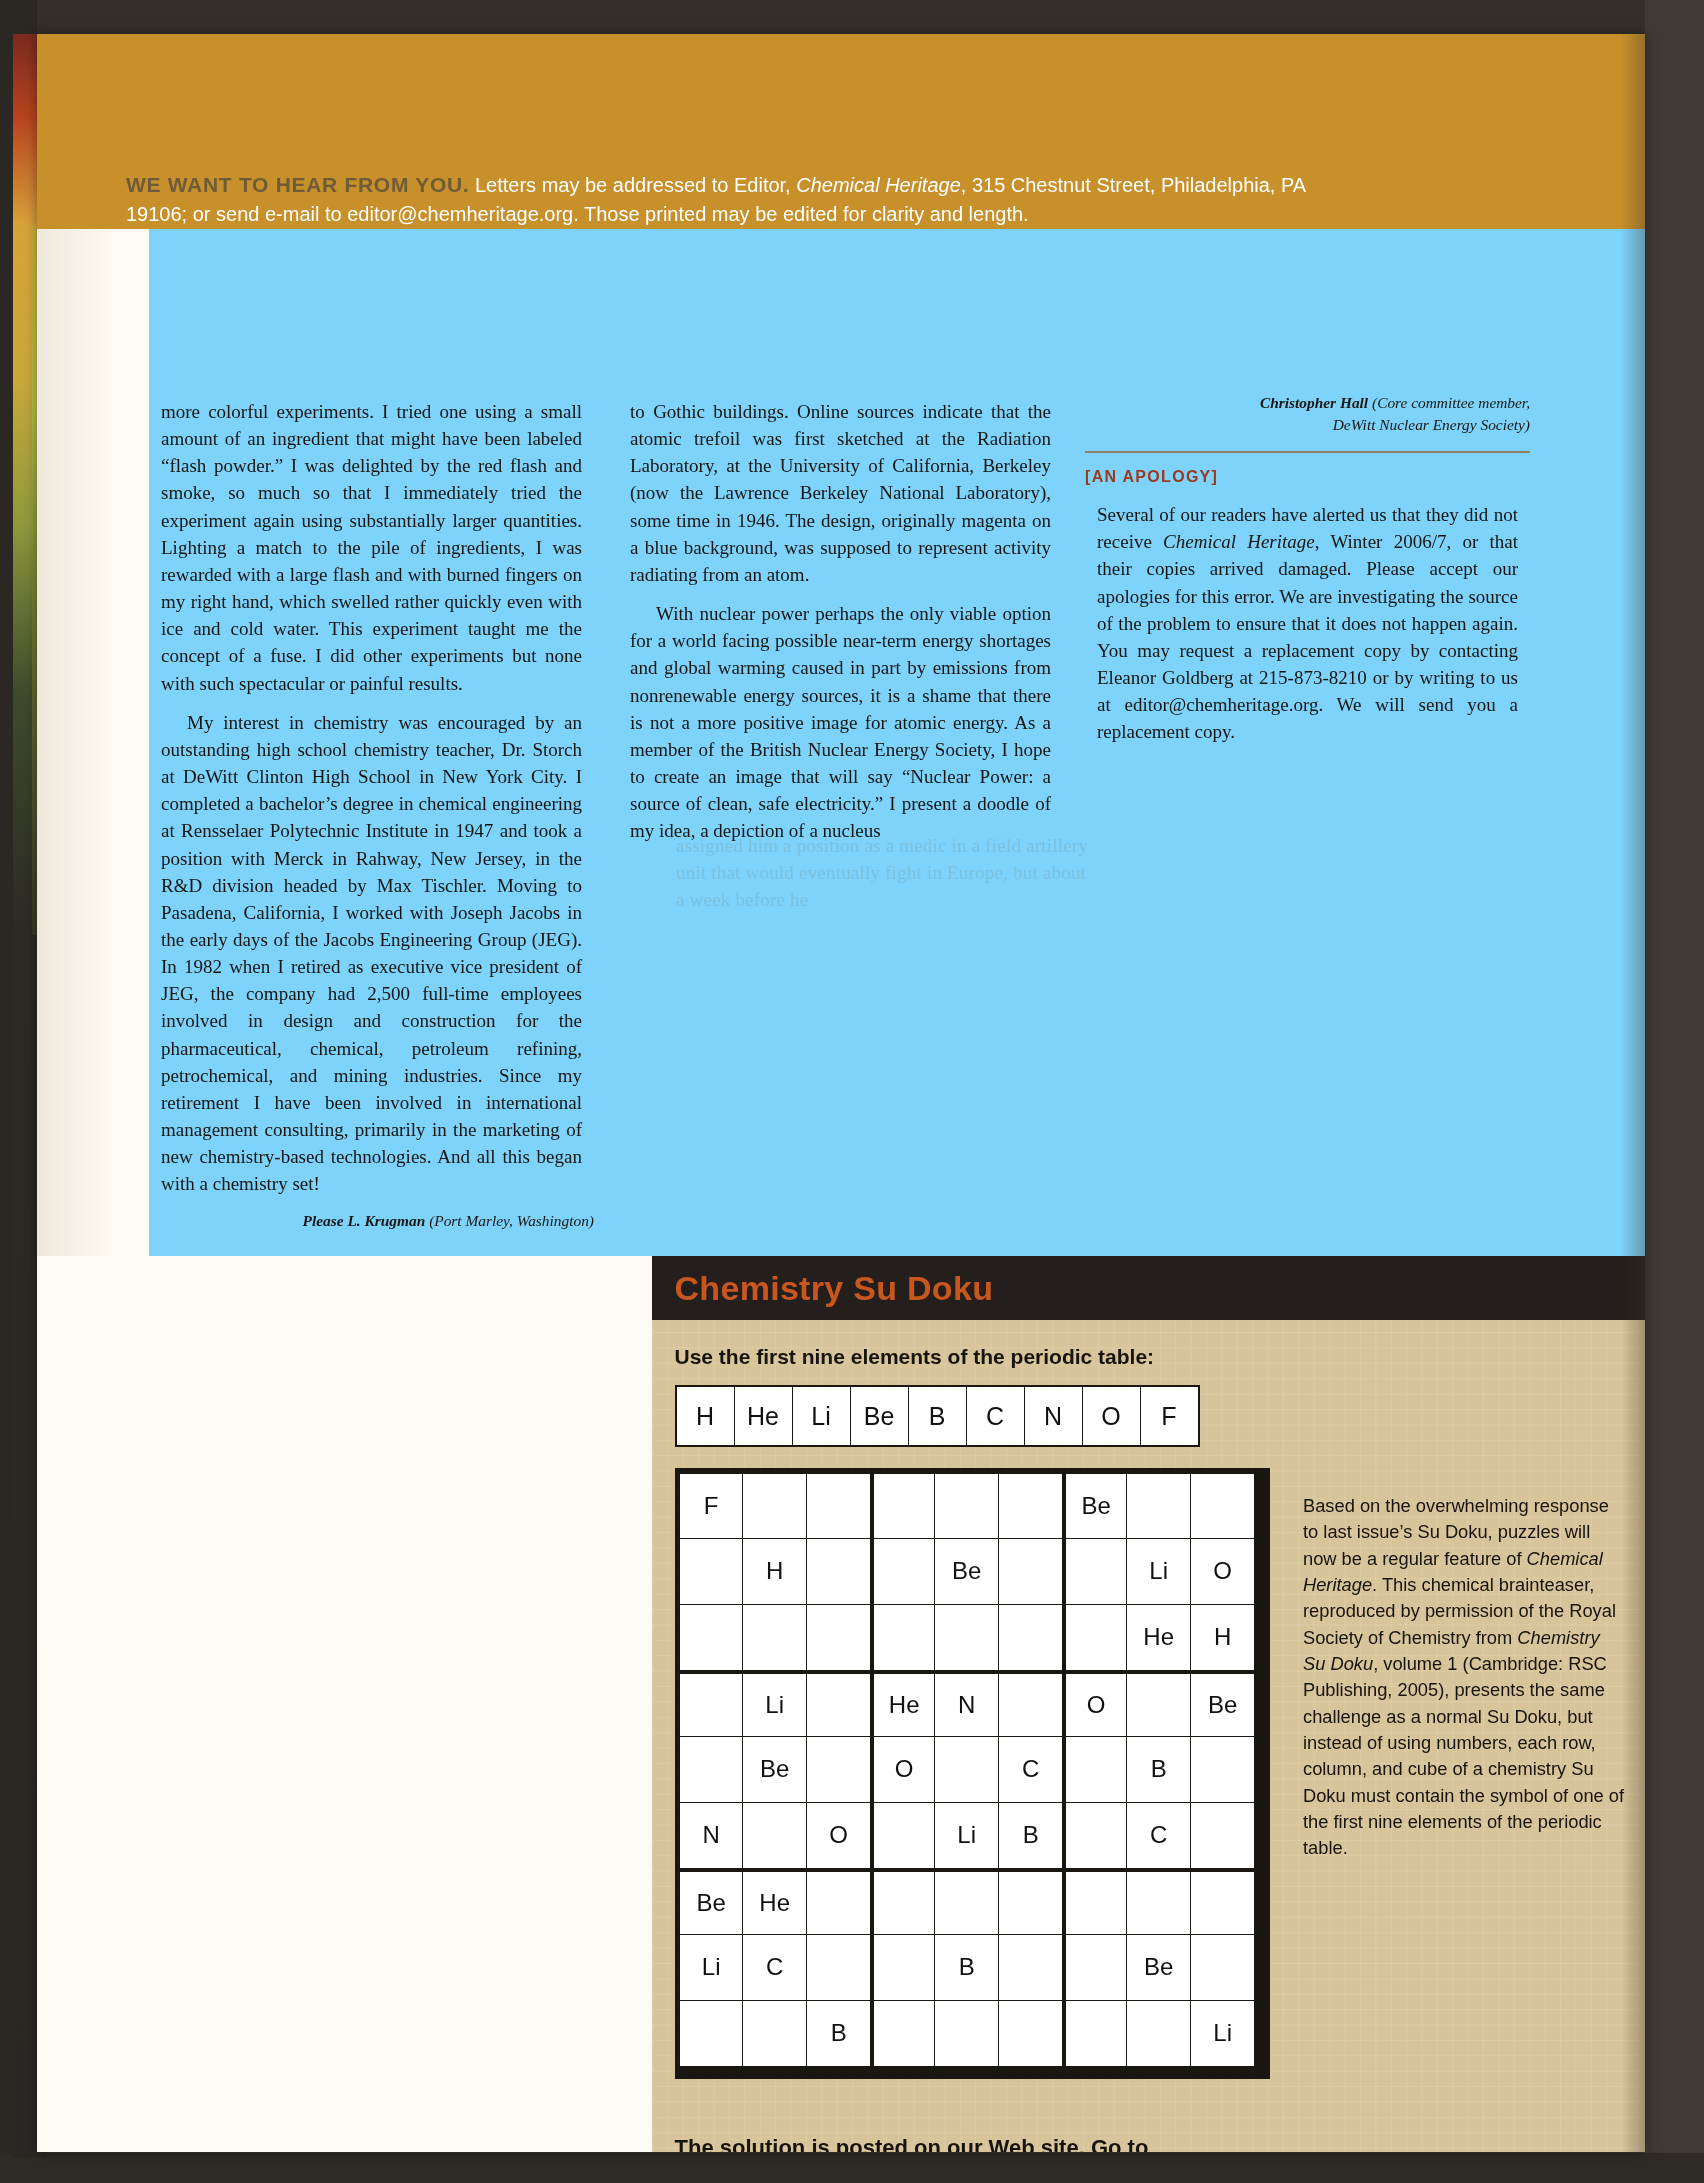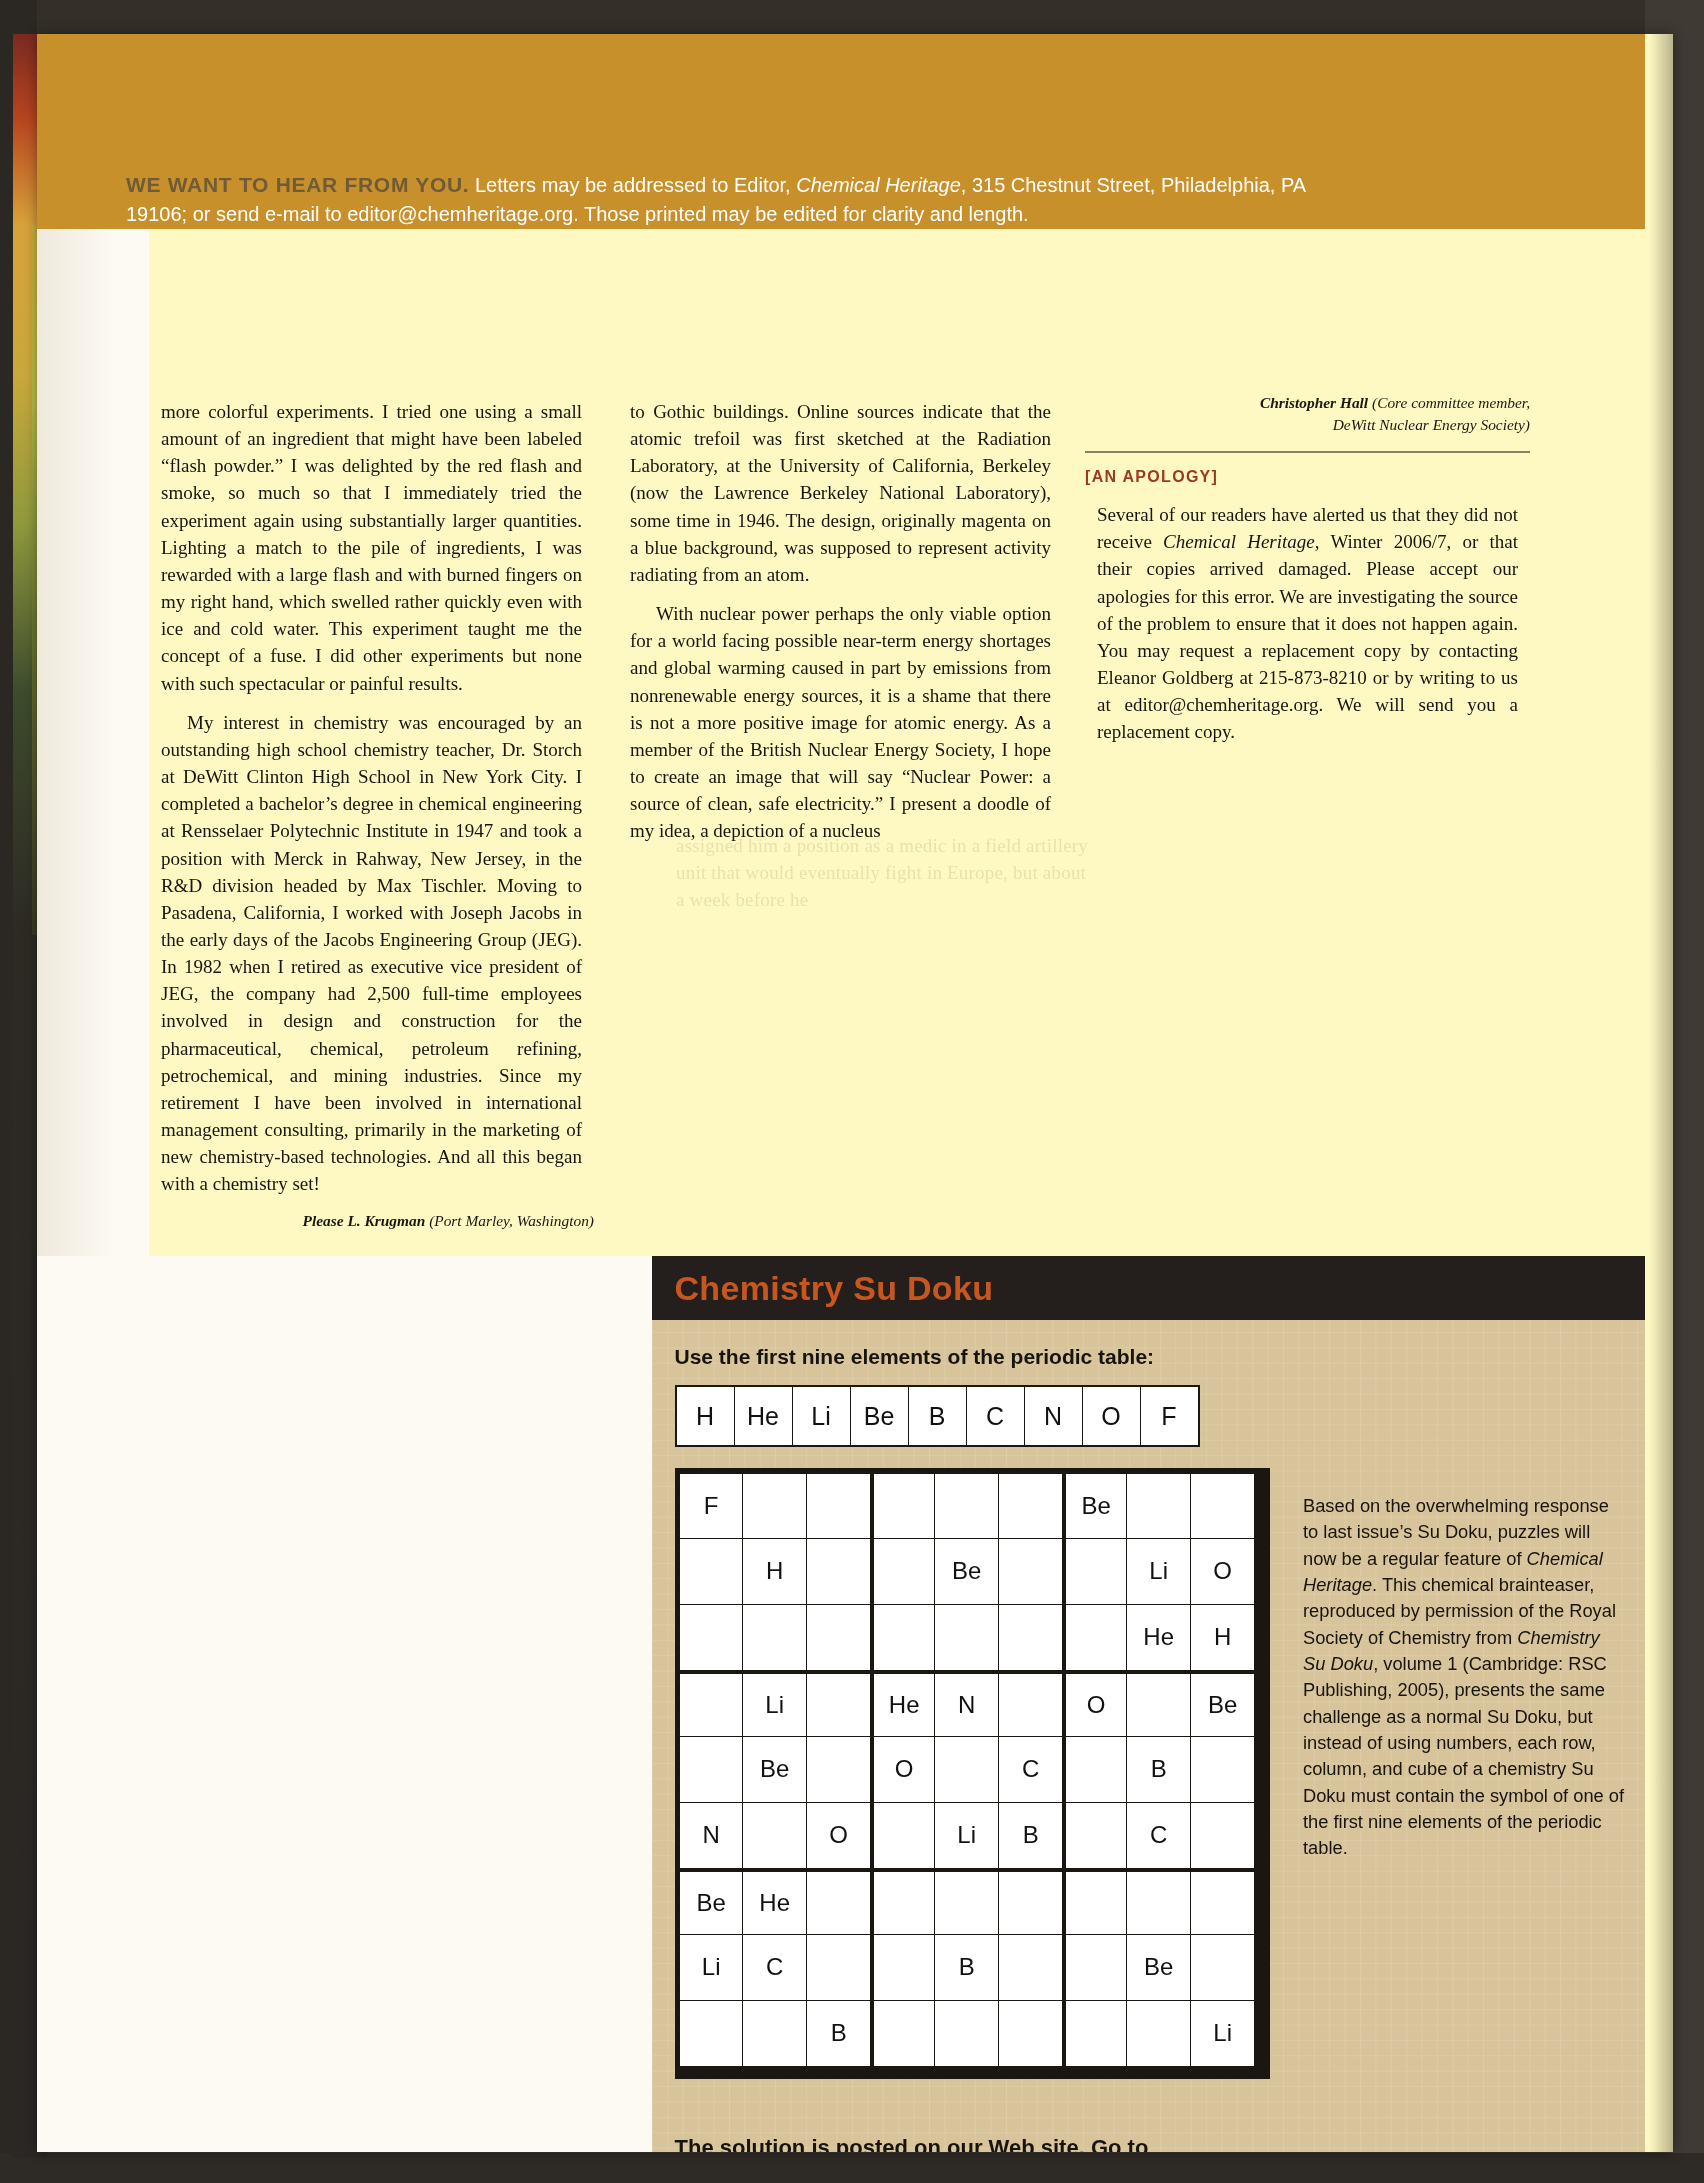--- a/index.html
+++ b/index.html
@@ -9,21 +9,21 @@
   
   .scan-edge-left{position:absolute;left:0;top:0;width:37px;height:2183px;background:#2b2723;}
   .scan-edge-top{position:absolute;left:0;top:0;width:1704px;height:34px;background:#343029;}
   .scan-edge-right{position:absolute;right:0;top:0;width:59px;height:2183px;background:#3f3a34;}
   .scan-edge-bottom{position:absolute;left:0;bottom:0;width:1704px;height:30px;background:#2e2a25;}
 
   
   .spine{position:absolute;left:13px;top:34px;width:34px;height:2124px;background:linear-gradient(180deg,#7a2a20 0%,#b8441f 4%,#d8a23a 9%,#caa83b 16%,#8f9a3c 23%,#3e4b2c 31%,#2d2a24 42%,#2b2724 100%);}
   .spine2{position:absolute;left:32px;top:225px;width:25px;height:710px;background:linear-gradient(180deg,#c9b23c 0%,#b9c24a 25%,#6f7c33 55%,#3b3a27 100%);opacity:.9;}
 
-  .page{position:absolute;left:37px;top:34px;width:1608px;height:2118px;background:#fef9c3;box-shadow:0 0 12px rgba(0,0,0,.4);overflow:hidden;padding-left:28px;}
+  .page{position:absolute;left:37px;top:34px;width:1608px;height:2118px;background:#7dd3fc;box-shadow:0 0 12px rgba(0,0,0,.4);overflow:hidden;}
 
   
   .page-right-shade{position:absolute;right:0;top:0;width:24px;height:2118px;background:linear-gradient(90deg,rgba(0,0,0,0) 0%,rgba(60,50,35,.35) 100%);}
 
   
   .banner{position:absolute;left:0;top:0;width:1608px;height:195px;background:#c8902b;}
   .banner-inner{position:absolute;left:89px;top:136px;width:1243px;color:#fff;font-family:"Liberation Sans",sans-serif;font-size:20px;line-height:1.45;}
   .banner-lead{font-weight:bold;color:#6f5b38;letter-spacing:0.7px;font-size:21px;}
   .banner-ital{font-style:italic;}
 

